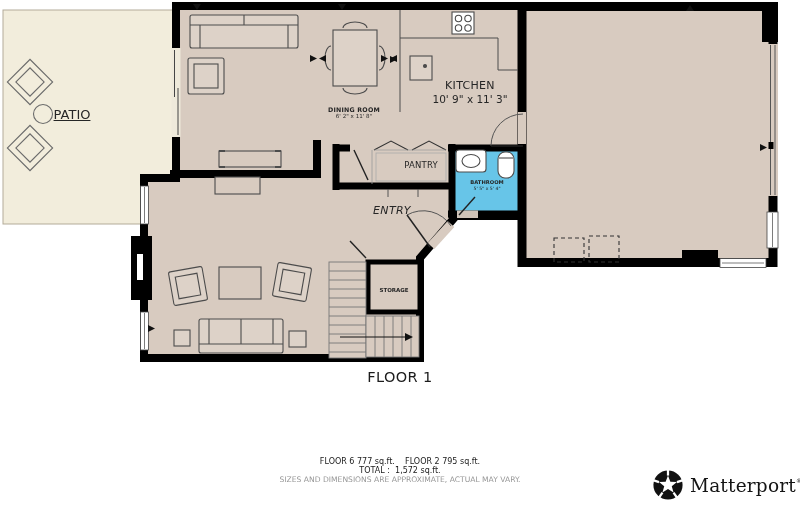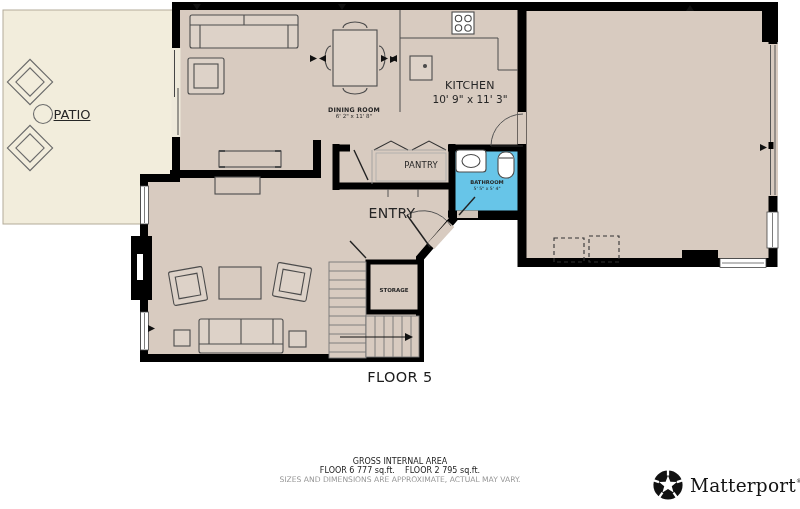--- a/index.html
+++ b/index.html
@@ -3,21 +3,21 @@
 <meta charset="utf-8">
 <style>
   html,body{margin:0;padding:0;background:#fff;}
   #stage{position:relative;width:800px;height:509px;background:#ffffff;overflow:hidden;
          font-family:"DejaVu Sans",sans-serif;}
   #plan-svg{position:absolute;left:0;top:0;}
   .lbl{position:absolute;transform:translateX(-50%);text-align:center;color:#262626;
        white-space:nowrap;line-height:1.15;}
   .room-big{font-size:11px;letter-spacing:.3px;}
   .dims-big{font-size:10.5px;}
-  .room-mid{font-size:14px;letter-spacing:.3px;}
+  .room-mid{font-size:11px;letter-spacing:.3px;font-style:italic;}
   .room-sm{font-size:8.5px;letter-spacing:.2px;}
   .room-tiny{font-size:6.3px;font-weight:bold;letter-spacing:.2px;}
   .dims-tiny{font-size:5.6px;}
   .room-micro{font-size:5.2px;font-weight:bold;}
   .dims-micro{font-size:4.6px;}
   .floor-lbl{font-size:14.5px;color:#1c1c1c;letter-spacing:.4px;}
   #footer{position:absolute;left:400px;top:458px;transform:translateX(-50%);
           text-align:center;color:#1b1b1b;font-size:8px;line-height:1.08;}
   #footer div{white-space:pre;}
   #footer .disclaimer{color:#979797;font-size:7.6px;margin-top:1px;}
@@ -259,25 +259,25 @@
 
 <div class="lbl" style="left:487px;top:180px;">
   <div class="room-micro">BATHROOM</div>
   <div class="dims-micro">5' 5" x 5' 4"</div>
 </div>
 
 <div class="lbl room-mid" style="left:392px;top:205px;">ENTRY</div>
 
 <div class="lbl room-micro" style="left:394px;top:287px;font-size:5.5px;">STORAGE</div>
 
-<div class="lbl floor-lbl" style="left:400px;top:369px;">FLOOR 5</div>
+<div class="lbl floor-lbl" style="left:400px;top:369px;">FLOOR 1</div>
 
 <div id="footer">
-  <div>GROSS INTERNAL AREA</div>
   <div>FLOOR 6 777 sq.ft.    FLOOR 2 795 sq.ft.</div>
+  <div>TOTAL :  1,572 sq.ft.</div>
   <div class="disclaimer">SIZES AND DIMENSIONS ARE APPROXIMATE, ACTUAL MAY VARY.</div>
 </div>
 
 <div id="brand">
   <svg width="32" height="32" viewBox="0 0 34 34">
     <circle cx="17" cy="17" r="15.5" fill="#111"></circle>
     <polygon fill="#fff" points="17,7 19.5,13.6 26.5,13.9 21,18.3 22.9,25.1 17,21.2 11.1,25.1 13,18.3 7.5,13.9 14.5,13.6"></polygon>
     <g stroke="#fff" stroke-width="2.4">
       <path d="M17,7 L17,0.5"></path>
       <path d="M26.5,13.9 L33,11.8"></path>

